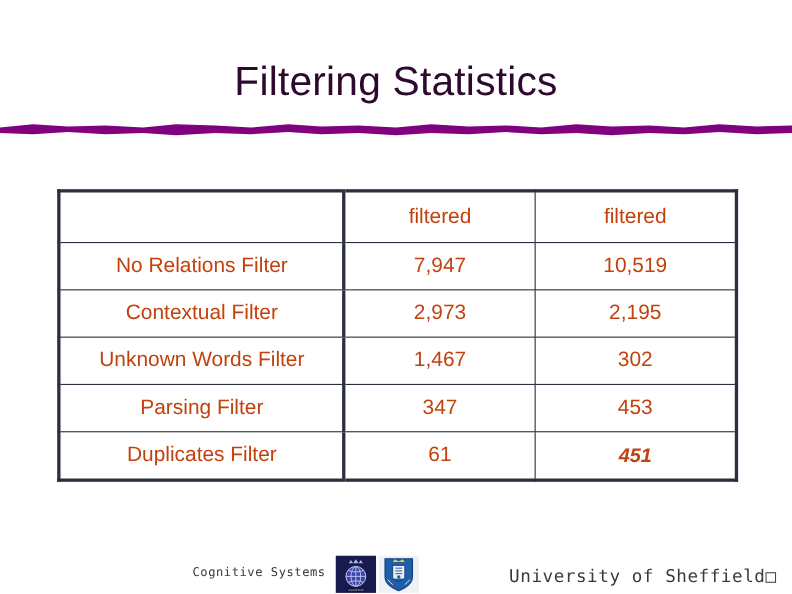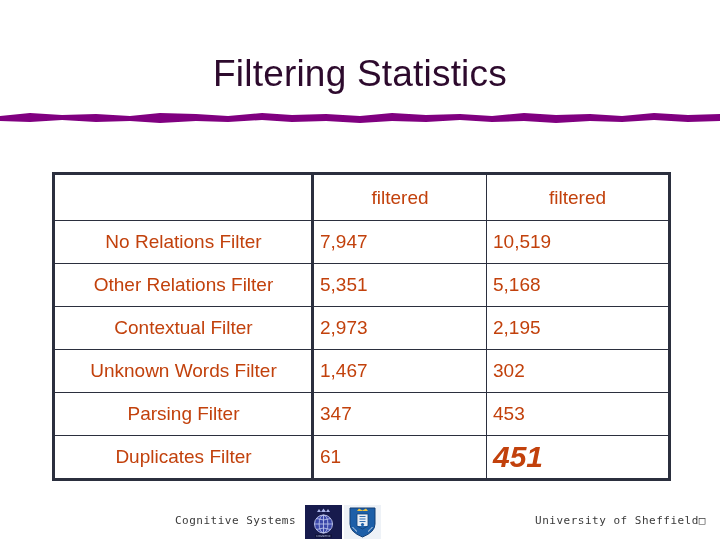--- a/index.html
+++ b/index.html
@@ -79,27 +79,27 @@
   thead th.h-blank { border-right: 3px solid #2b2f3e; }
 
   
   tbody td { height: 42px; }
   tbody td.cell-label {
     text-align: center;
     border-right: 3px solid #2b2f3e;
     padding-left: 7px;
   }
   tbody td.cell-num {
-    text-align: left;
+    text-align: center;
     padding-right: 6px;
   }
   tbody td.cell-num.emphasis {
     font-weight: bold;
     font-style: italic;
-    font-size: 30px;
+    font-size: 18px;
   }
 
   
   .footer {
     position: absolute;
     left: 0;
     top: 508px;
     width: 720px;
     height: 32px;
   }
@@ -111,21 +111,21 @@
     font-size: 11px;
     color: #3a3a3a;
     letter-spacing: 0.5px;
     white-space: nowrap;
   }
   .footer-right {
     position: absolute;
     right: 14px;
     top: 6px;
     font-family: "DejaVu Sans Mono", monospace;
-    font-size: 11px;
+    font-size: 16px;
     color: #3a3a3a;
     letter-spacing: 0.5px;
     white-space: nowrap;
   }
   .logos {
     position: absolute;
     left: 305px;
     top: 505px;
     width: 76px;
     height: 34px;
@@ -162,25 +162,20 @@
         <th class="h-blank"></th>
         <th>filtered</th>
         <th>filtered</th>
       </tr>
     </thead>
     <tbody>
       <tr>
         <td class="cell-label">No Relations Filter</td>
         <td class="cell-num">7,947</td>
         <td class="cell-num">10,519</td>
-      </tr>
-      <tr>
-        <td class="cell-label">Other Relations Filter</td>
-        <td class="cell-num">5,351</td>
-        <td class="cell-num">5,168</td>
       </tr>
       <tr>
         <td class="cell-label">Contextual Filter</td>
         <td class="cell-num">2,973</td>
         <td class="cell-num">2,195</td>
       </tr>
       <tr>
         <td class="cell-label">Unknown Words Filter</td>
         <td class="cell-num">1,467</td>
         <td class="cell-num">302</td>

